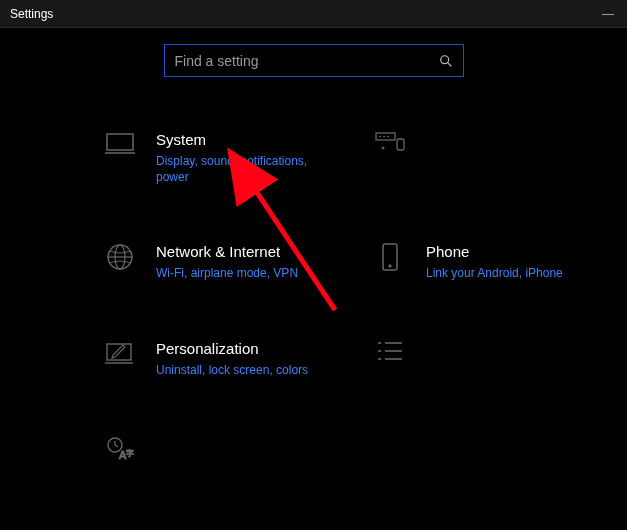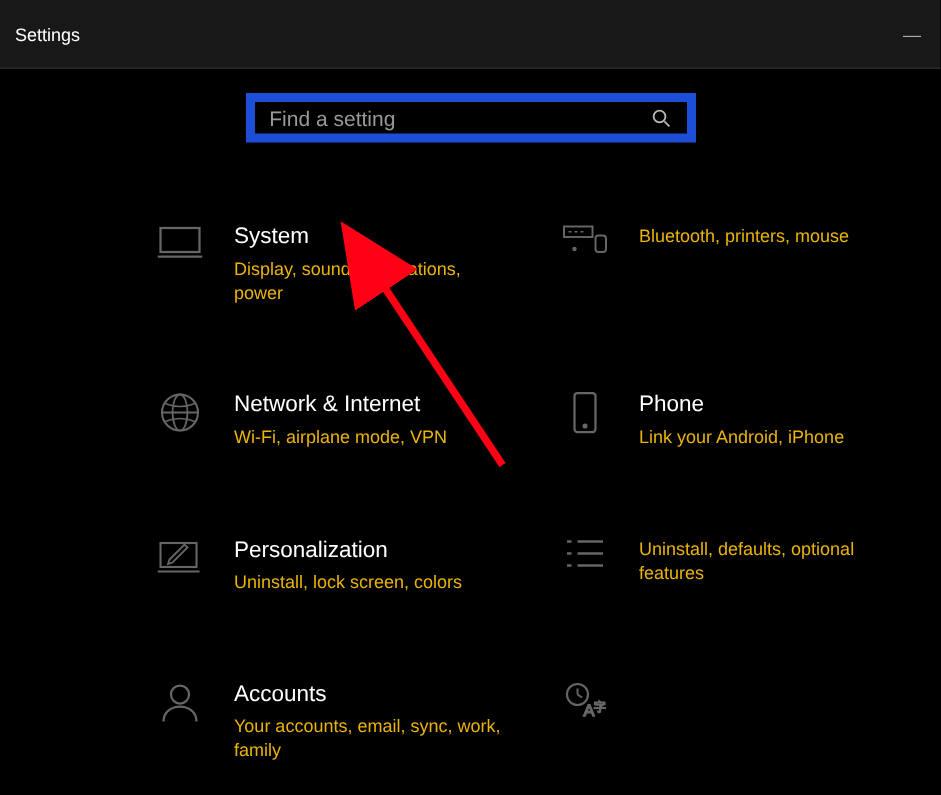--- a/index.html
+++ b/index.html
@@ -5,21 +5,21 @@
   * { box-sizing: border-box; margin: 0; padding: 0; }
   html, body { width: 627px; height: 530px; }
   body {
     background: #000;
     color: #fff;
     font-family: "Segoe UI", Arial, sans-serif;
     overflow: hidden;
     position: relative;
   }
   .titlebar {
-    height: 46px;
+    height: 28px;
     background: #181818;
     display: flex;
     align-items: center;
     justify-content: space-between;
     padding: 0 8px;
     border-bottom: 1px solid #2a2a2a;
   }
   .titlebar .title {
     font-size: 12px;
     color: #fff;
@@ -37,21 +37,21 @@
     padding-top: 16px;
     width: 100%;
   }
   .searchwrap {
     display: flex;
     justify-content: center;
   }
   .searchbox {
     width: 300px;
     height: 33px;
-    border: 6px solid #1d4ed8;
+    border: 1px solid #1d4ed8;
     background: #000;
     display: flex;
     align-items: center;
     justify-content: space-between;
     padding: 0 10px;
   }
   .searchbox .placeholder {
     color: #999;
     font-size: 14px;
   }
@@ -83,21 +83,21 @@
   .card .icon svg { stroke: #666; }
   .card .txt { flex: 1; }
   .card .title {
     font-size: 15px;
     color: #fff;
     margin-bottom: 4px;
     line-height: 1.2;
   }
   .card .desc {
     font-size: 12px;
-    color: #eab308;
+    color: #3b82f6;
     line-height: 1.35;
     max-width: 180px;
   }
   .arrow {
     position: absolute;
     pointer-events: none;
   }
 </style>
 </head>
 <body>
@@ -143,21 +143,20 @@
         <svg width="30" height="24" viewBox="0 0 30 24" fill="none">
           <rect x="1" y="2" width="19" height="7" stroke="#666" stroke-width="1.3"></rect>
           <line x1="4" y1="5.5" x2="6" y2="5.5" stroke="#666"></line>
           <line x1="8" y1="5.5" x2="10" y2="5.5" stroke="#666"></line>
           <line x1="12" y1="5.5" x2="14" y2="5.5" stroke="#666"></line>
           <rect x="22" y="8" width="7" height="11" rx="2" stroke="#666" stroke-width="1.3"></rect>
           <circle cx="8" cy="17" r="1" fill="#666"></circle>
         </svg>
       </div>
       <div class="txt">
-        <div class="desc">Bluetooth, printers, mouse</div>
       </div>
     </div>
 
     <div class="card">
       <div class="icon">
         <svg width="28" height="28" viewBox="0 0 28 28" fill="none">
           <circle cx="14" cy="14" r="12" stroke="#666" stroke-width="1.4"></circle>
           <ellipse cx="14" cy="14" rx="5" ry="12" stroke="#666" stroke-width="1.2"></ellipse>
           <line x1="2" y1="14" x2="26" y2="14" stroke="#666" stroke-width="1.2"></line>
           <path d="M4 8 Q14 12 24 8" stroke="#666" stroke-width="1" fill="none"></path>
@@ -202,36 +201,23 @@
         <svg width="26" height="22" viewBox="0 0 26 22" fill="none" stroke="#666" stroke-width="1.6">
           <line x1="1" y1="3" x2="4" y2="3"></line>
             <line x1="8" y1="3" x2="25" y2="3"></line>
           <line x1="1" y1="11" x2="4" y2="11"></line>
             <line x1="8" y1="11" x2="25" y2="11"></line>
           <line x1="1" y1="19" x2="4" y2="19"></line>
             <line x1="8" y1="19" x2="25" y2="19"></line>
         </svg>
       </div>
       <div class="txt">
-        <div class="desc">Uninstall, defaults, optional features</div>
-      </div>
-    </div>
-
-    <div class="card">
-      <div class="icon">
-        <svg width="26" height="28" viewBox="0 0 26 28" fill="none">
-          <circle cx="13" cy="9" r="6" stroke="#666" stroke-width="1.5"></circle>
-          <path d="M2 27 C2 20 8 17 13 17 C18 17 24 20 24 27" stroke="#666" stroke-width="1.5" fill="none"></path>
-        </svg>
-      </div>
-      <div class="txt">
-        <div class="title">Accounts</div>
-        <div class="desc">Your accounts, email, sync, work, family</div>
-      </div>
-    </div>
+      </div>
+    </div>
+
 
     <div class="card">
       <div class="icon">
         <svg width="28" height="26" viewBox="0 0 28 26" fill="none">
           <circle cx="9" cy="9" r="7" stroke="#666" stroke-width="1.4"></circle>
           <line x1="9" y1="9" x2="9" y2="5" stroke="#666" stroke-width="1.3"></line>
           <line x1="9" y1="9" x2="12" y2="11" stroke="#666" stroke-width="1.3"></line>
           <text x="13" y="23" font-size="11" fill="#666" font-family="Segoe UI, Arial">A</text>
           <text x="20" y="20" font-size="8" fill="#666" font-family="Segoe UI, Arial">字</text>
         </svg>

